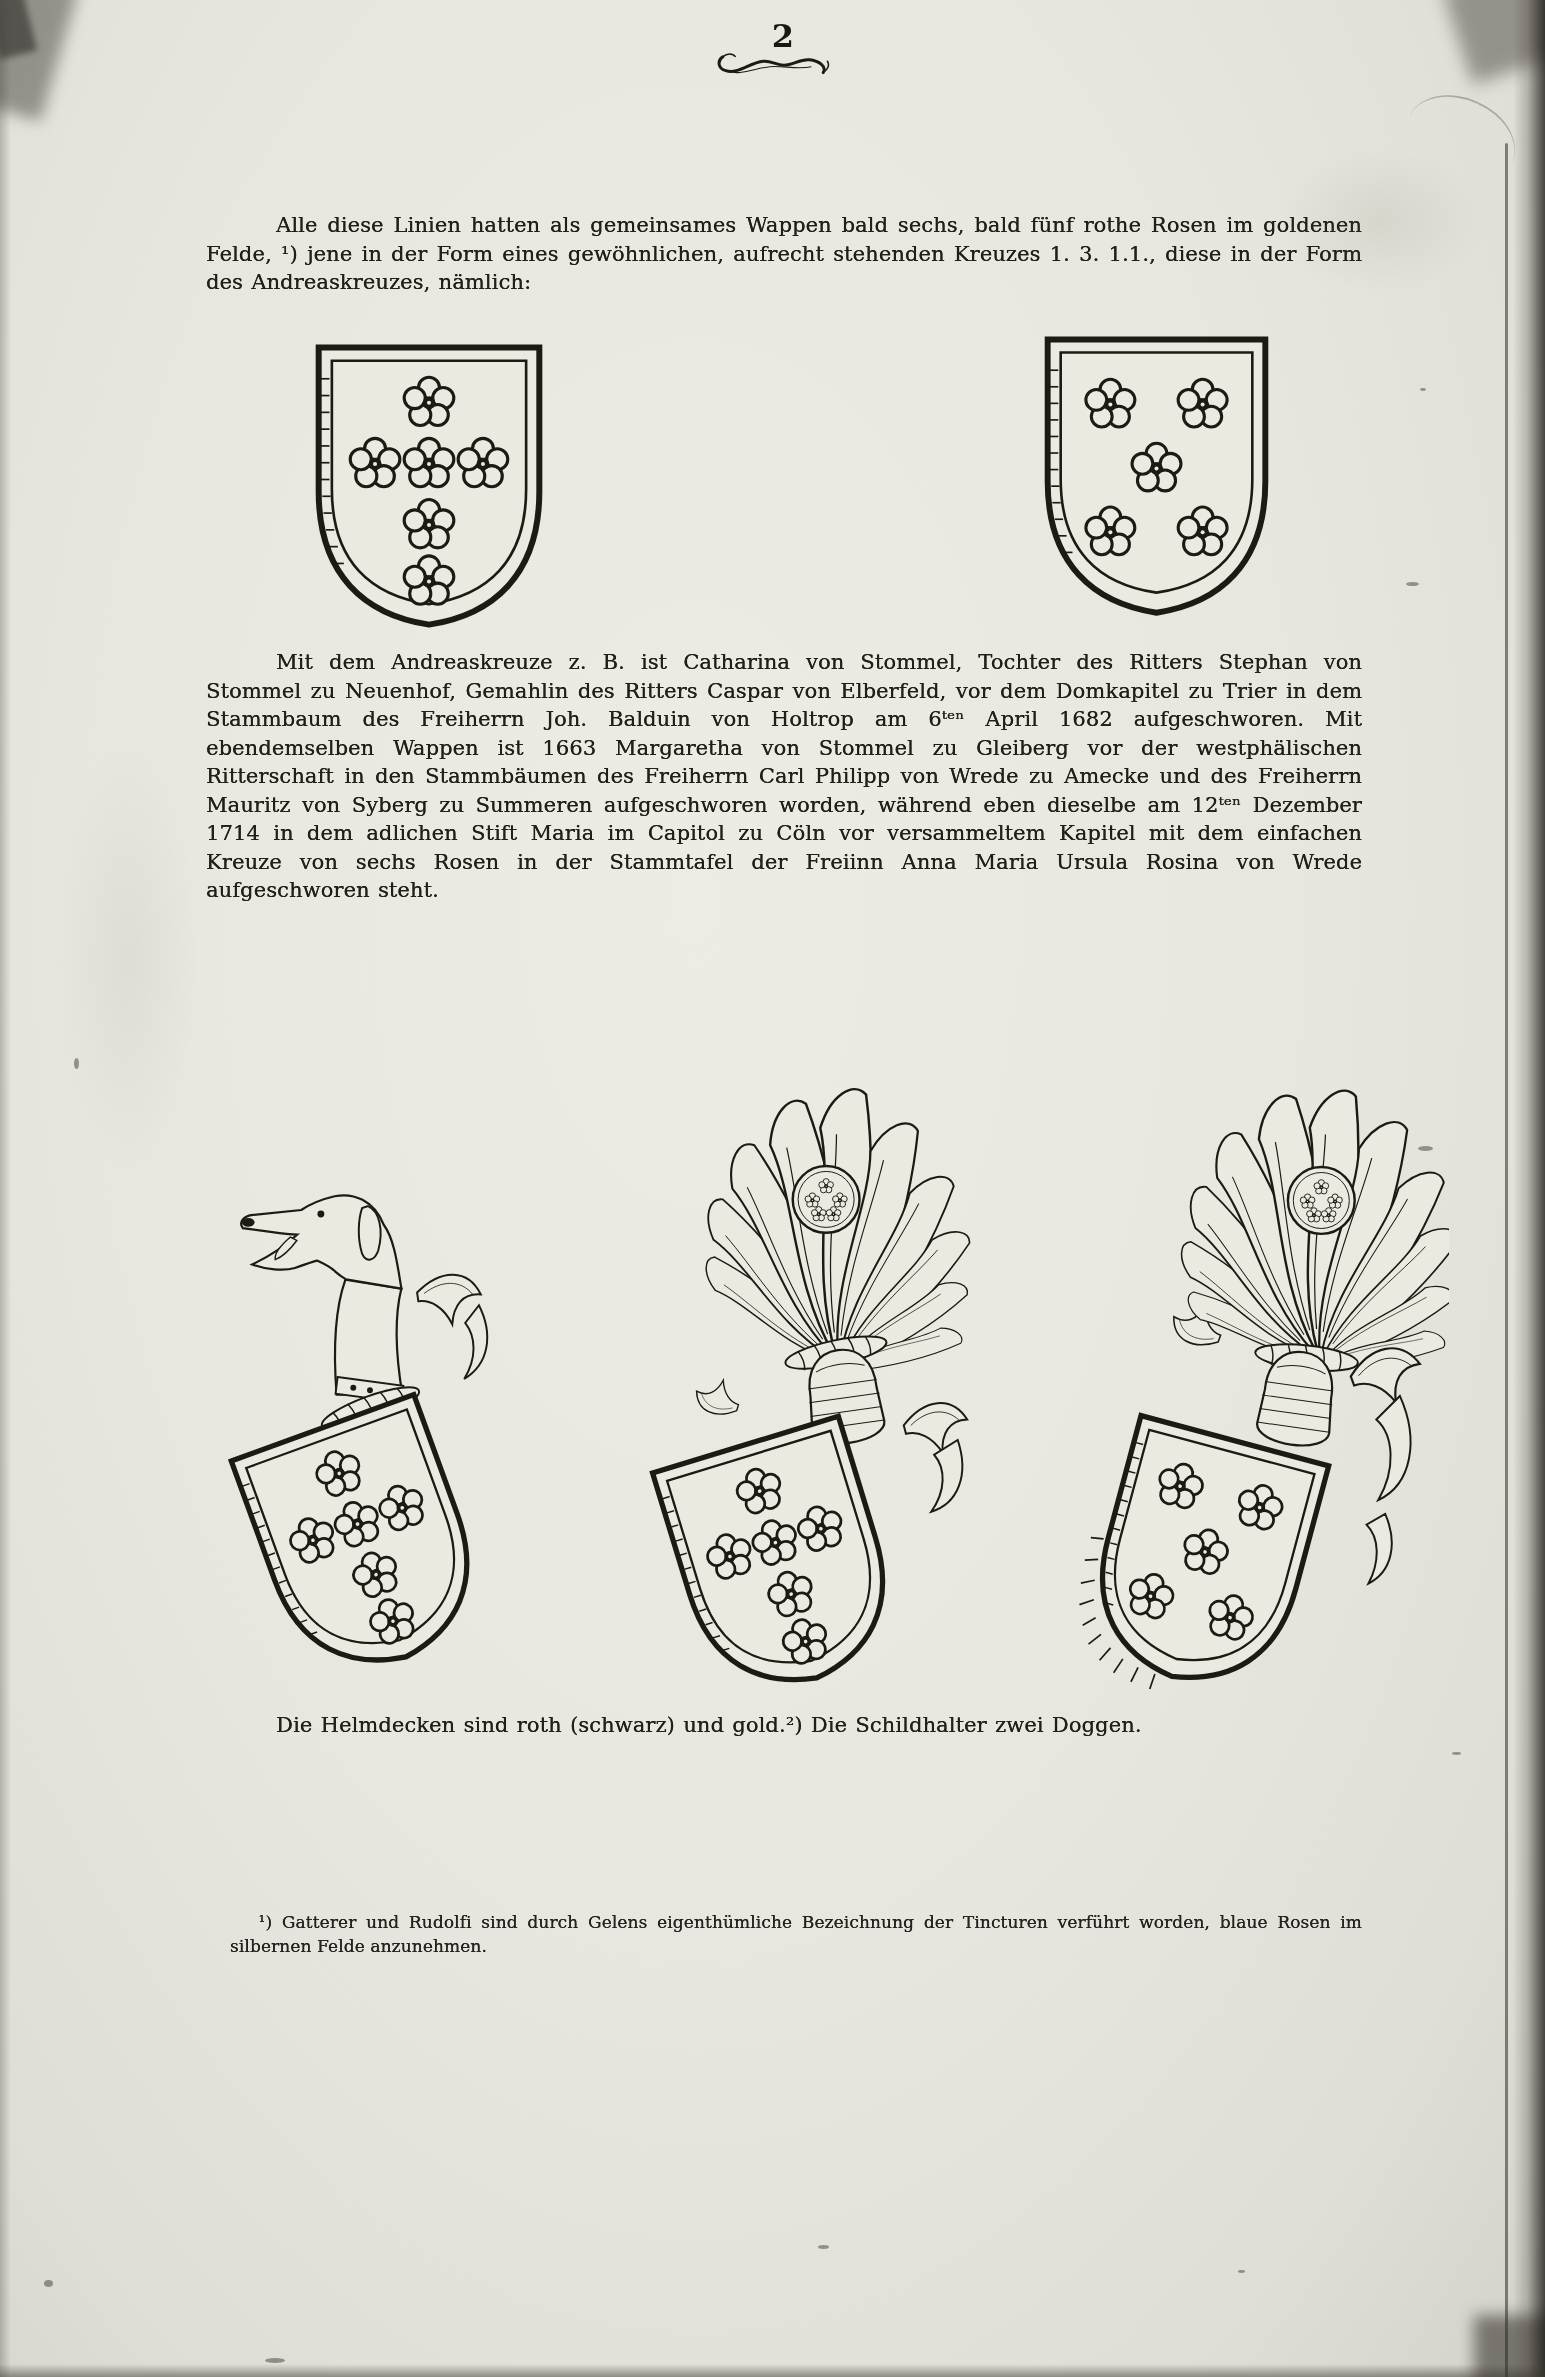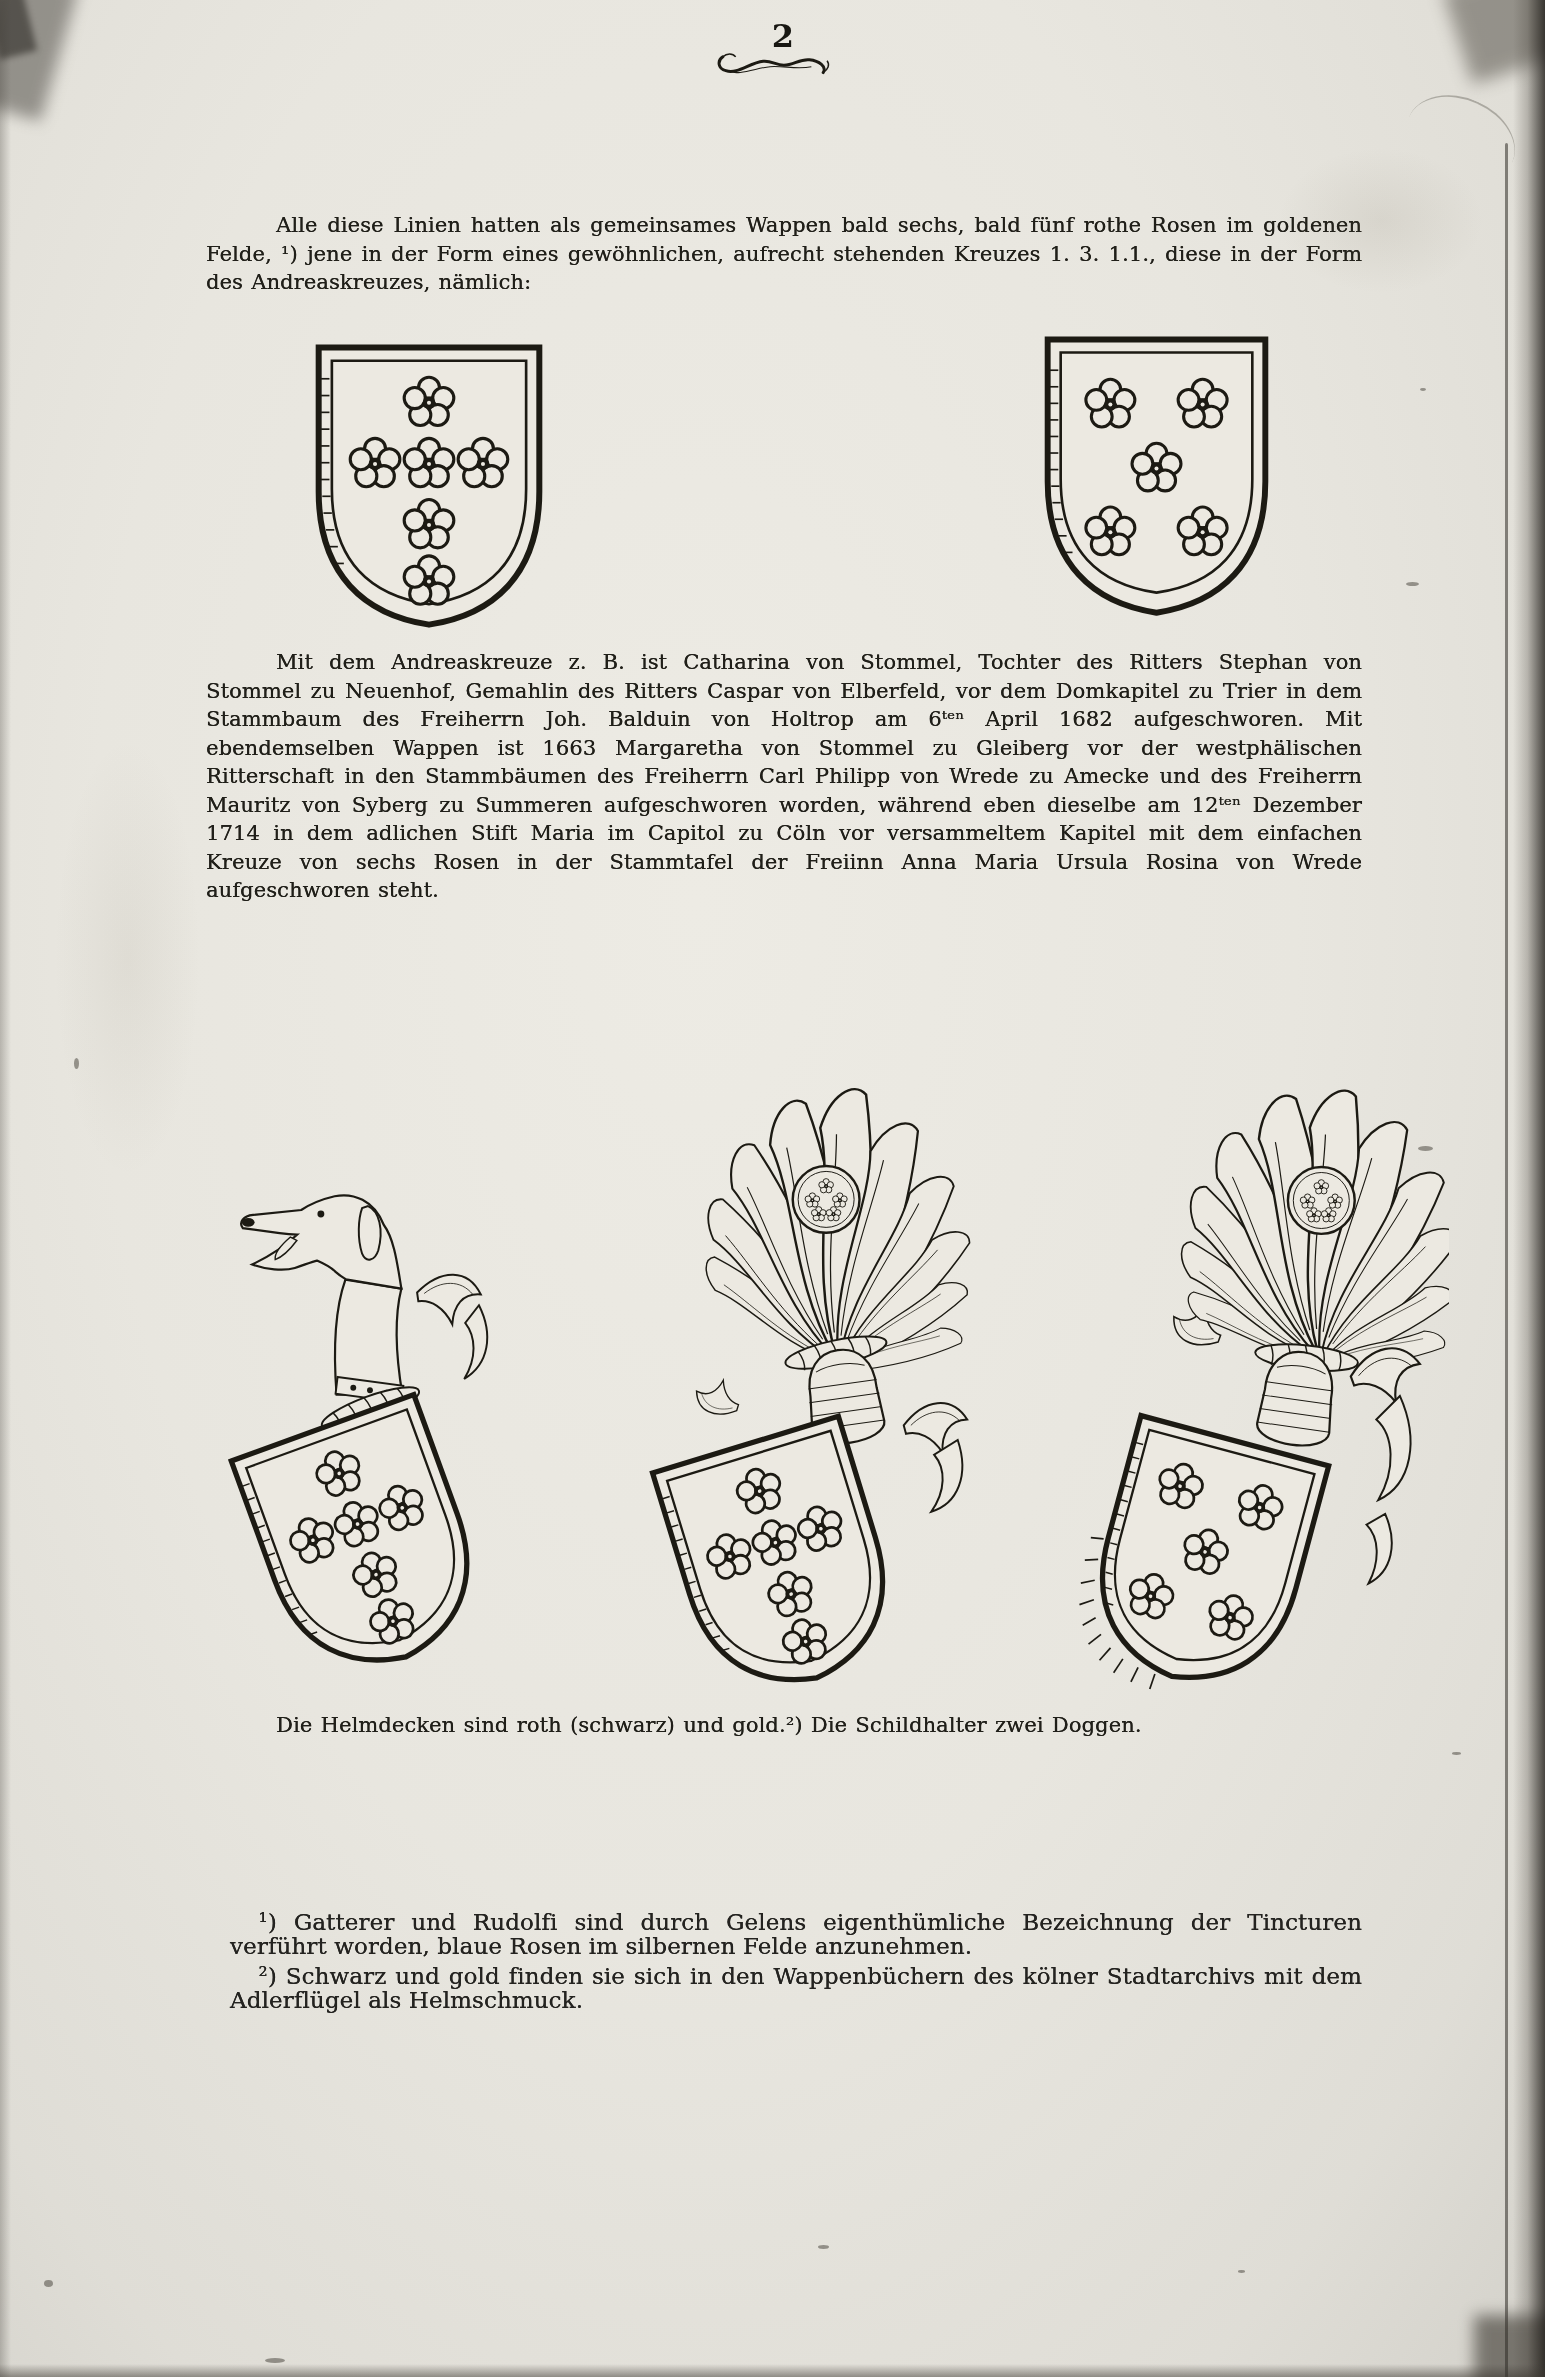--- a/index.html
+++ b/index.html
@@ -32,21 +32,21 @@
     font-size:32px; font-weight:bold; color:#181712; letter-spacing:1px;
   }
   .para {
     position:absolute; left:206px; width:1156px;
     font-size:21px; line-height:28.5px; color:#201f19;
     text-align:justify; text-indent:70px; letter-spacing:0.1px; word-spacing:1.5px;
     text-shadow:0.2px 0 0 currentColor;
   }
   .footnote {
     position:absolute; left:230px; width:1132px;
-    font-size:23px; line-height:23.6px; color:#242320;
+    font-size:17px; line-height:23.6px; color:#242320;
     text-align:justify; text-indent:28.5px; letter-spacing:0.1px;
     text-shadow:0.1px 0 0 currentColor;
   }
   .illus { position:absolute; }
   .ornament { position:absolute; }
 </style>
 </head>
 <body>
 
 <div class="page">
@@ -140,21 +140,20 @@
     <path d="M22,46 C50,58 84,40 112,38 C140,36 168,44 196,38" fill="none" stroke="#1c1a13" stroke-width="2.2"></path>
     <path d="M16,18 C24,10 36,10 42,18" fill="none" stroke="#1c1a13" stroke-width="3"></path>
     <path d="M220,50 C230,44 234,34 228,26" fill="none" stroke="#1c1a13" stroke-width="3"></path>
   </svg>
 
   <div class="para" style="top:211px">Alle diese Linien hatten als gemeinsames Wappen bald sechs, bald fünf rothe Rosen im goldenen Felde, ¹) jene in der Form eines gewöhnlichen, aufrecht stehenden Kreuzes 1. 3. 1.1., diese in der Form des Andreaskreuzes, nämlich:</div>
   <div class="para" style="top:648px">Mit dem Andreaskreuze z. B. ist Catharina von Stommel, Tochter des Ritters Stephan von Stommel zu Neuenhof, Gemahlin des Ritters Caspar von Elberfeld, vor dem Domkapitel zu Trier in dem Stammbaum des Freiherrn Joh. Balduin von Holtrop am 6ᵗᵉⁿ April 1682 aufgeschworen. Mit ebendemselben Wappen ist 1663 Margaretha von Stommel zu Gleiberg vor der westphälischen Ritterschaft in den Stammbäumen des Freiherrn Carl Philipp von Wrede zu Amecke und des Freiherrn Mauritz von Syberg zu Summeren aufgeschworen worden, während eben dieselbe am 12ᵗᵉⁿ Dezember 1714 in dem adlichen Stift Maria im Capitol zu Cöln vor versammeltem Kapitel mit dem einfachen Kreuze von sechs Rosen in der Stammtafel der Freiinn Anna Maria Ursula Rosina von Wrede aufgeschworen steht.</div>
   <div class="para" style="top:1711px">Die Helmdecken sind roth (schwarz) und gold.²) Die Schildhalter zwei Doggen.</div>
 
   <div class="footnote" style="top:1911px">¹) Gatterer und Rudolfi sind durch Gelens eigenthümliche Bezeichnung der Tincturen verführt worden, blaue Rosen im silbernen Felde anzunehmen.</div>
-  <div class="footnote" style="top:1965px">²) Schwarz und gold finden sie sich in den Wappenbüchern des kölner Stadtarchivs mit dem Adlerflügel als Helmschmuck.</div>
 
   <svg class="illus" style="left:309px;top:338px" width="240" height="295" viewBox="0 0 200 246">
     <use href="#shield-cross"></use>
   </svg>
   <svg class="illus" style="left:1038px;top:330px" width="237" height="291" viewBox="0 0 200 246">
     <use href="#shield-saltire"></use>
   </svg>
 
   <svg class="illus" style="left:206px;top:1076px" width="324" height="649" viewBox="0 0 660 1320">
     <g>

